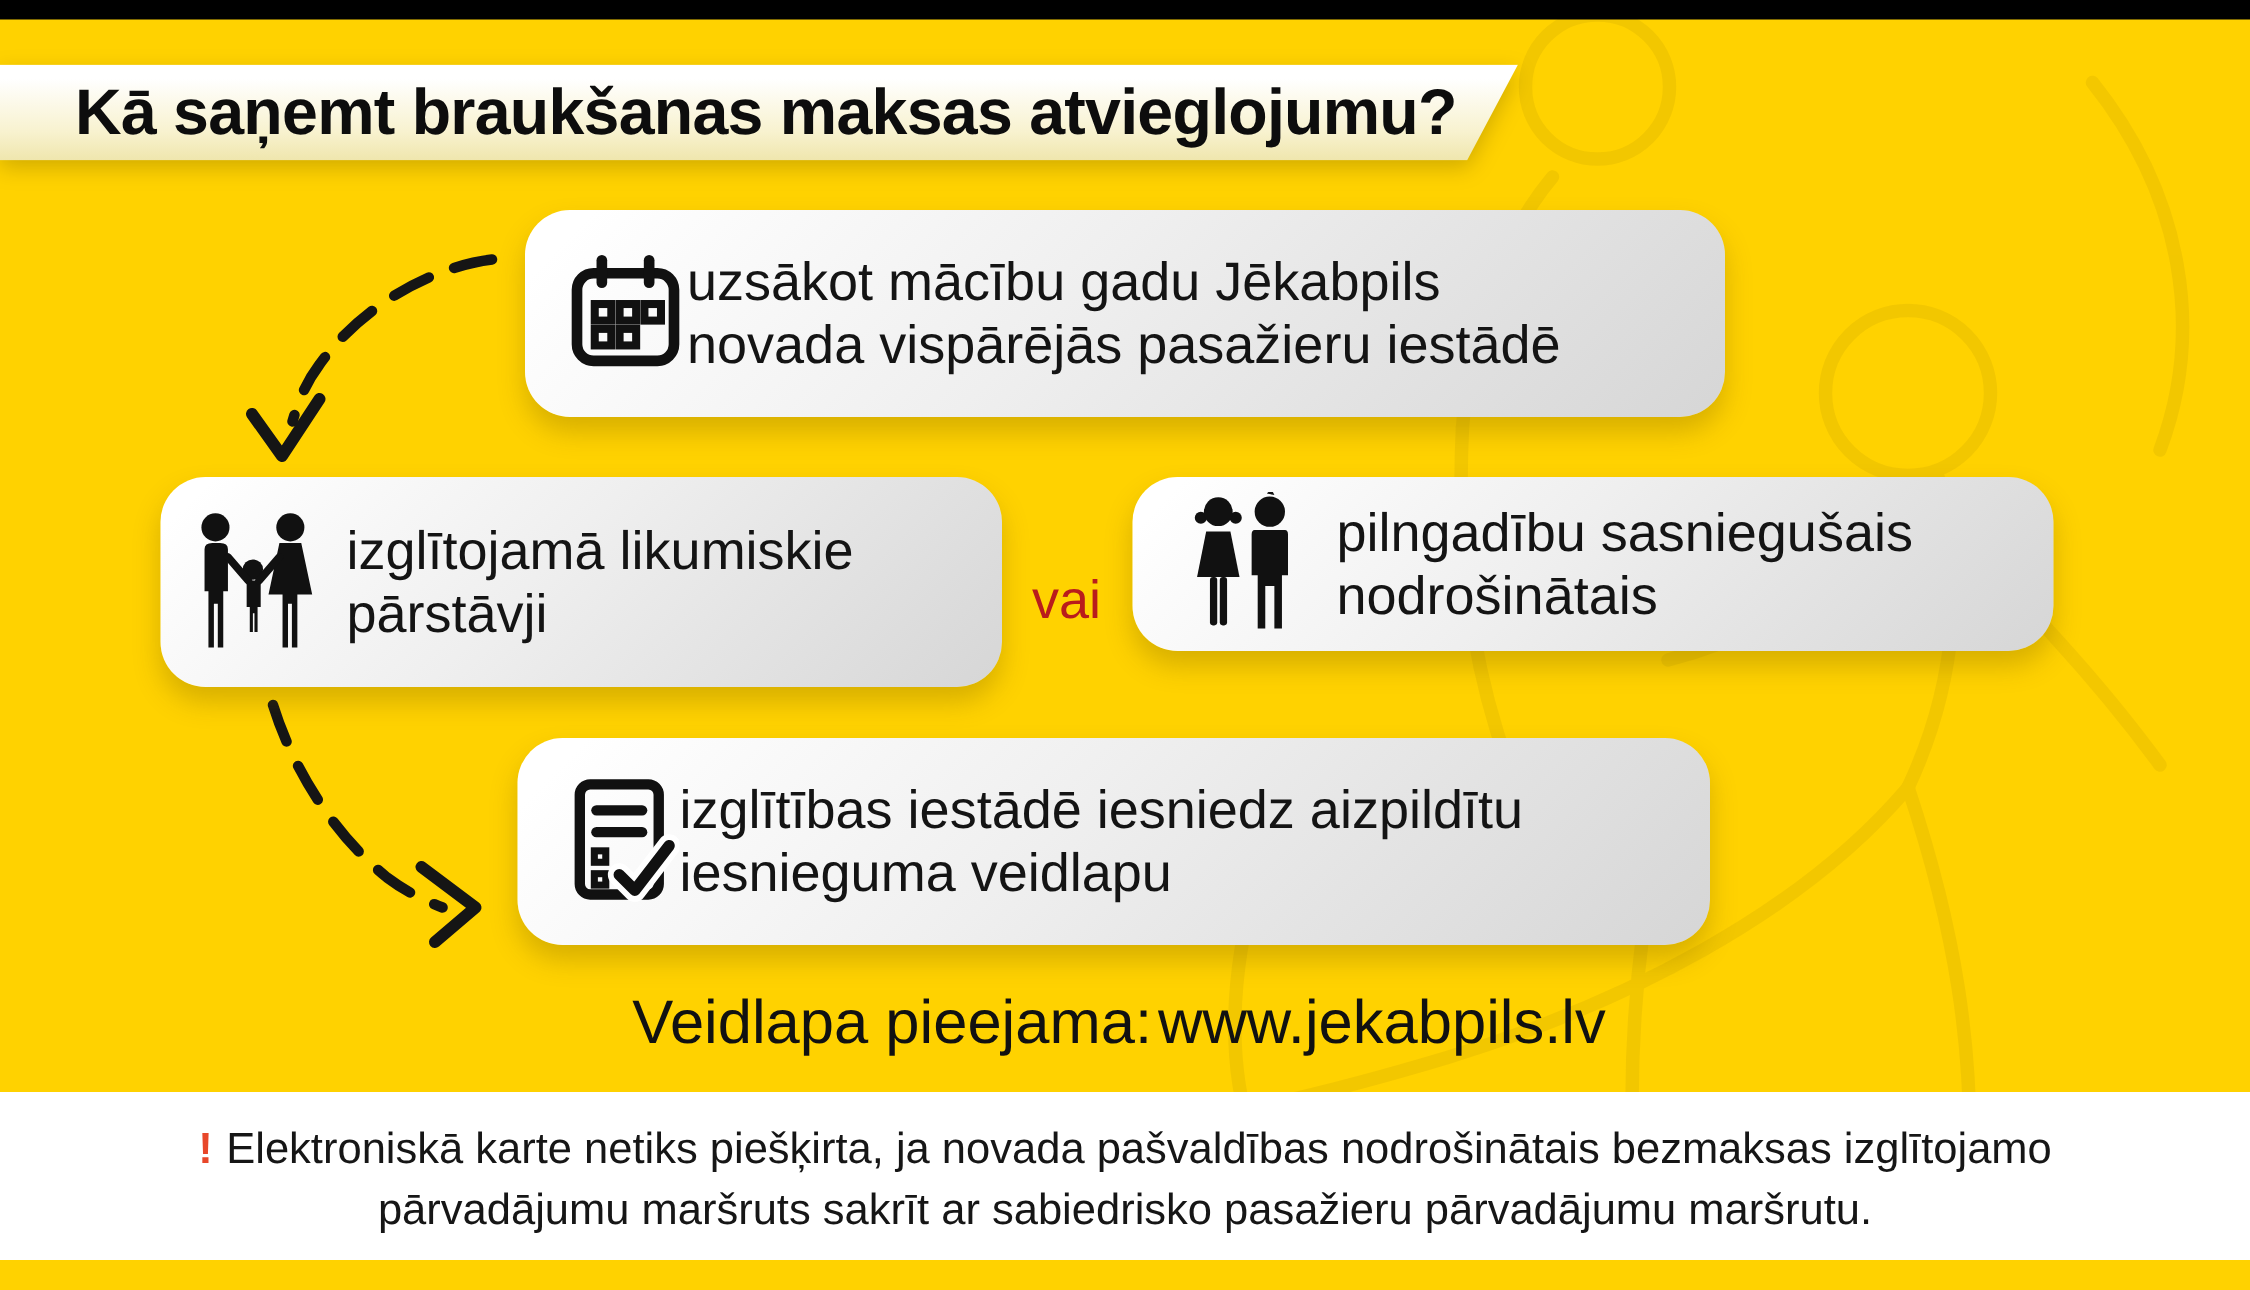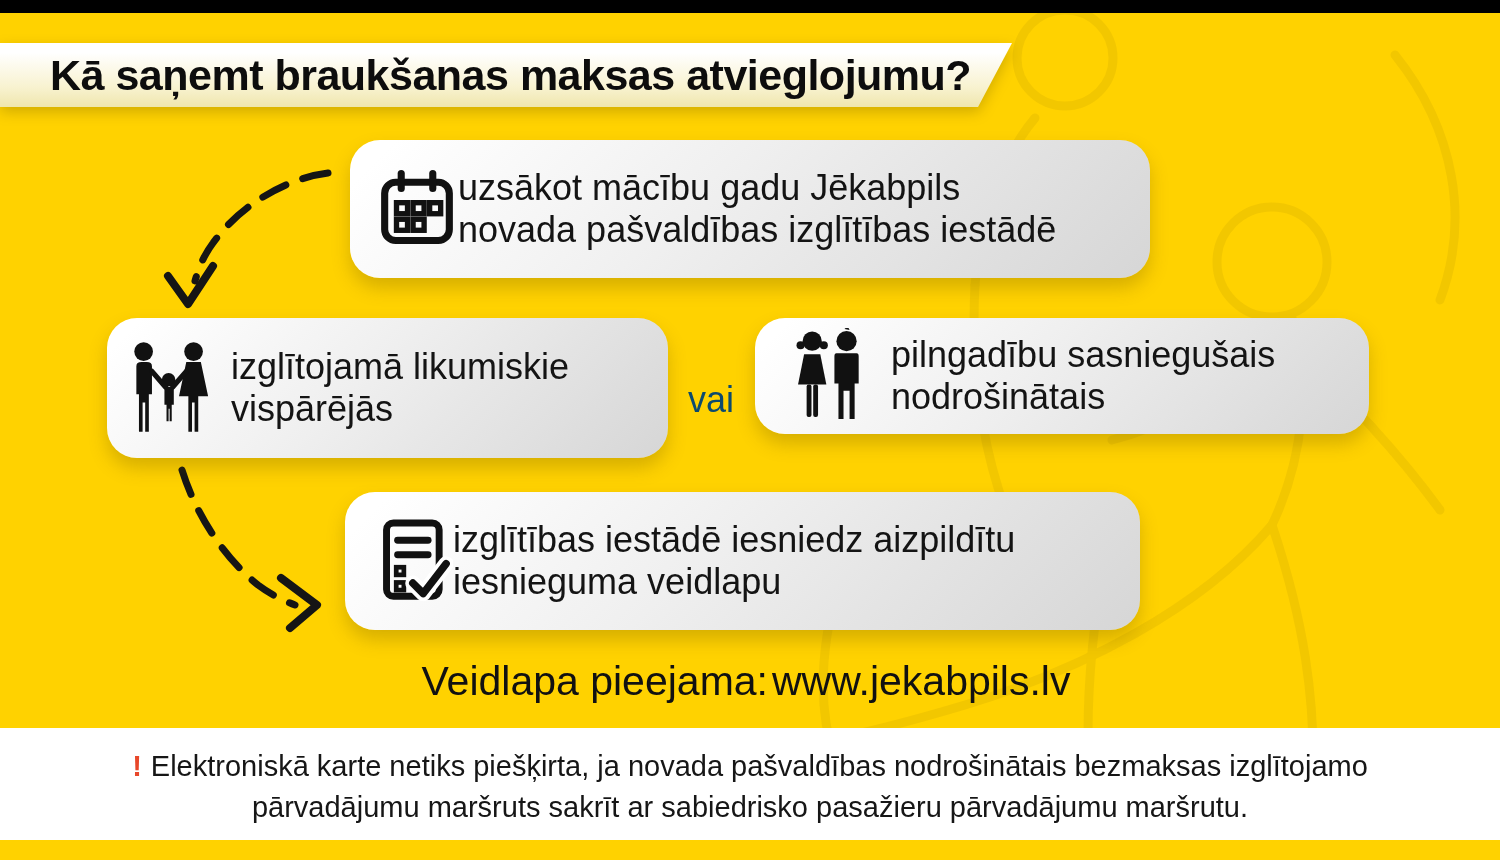--- a/index.html
+++ b/index.html
@@ -46,21 +46,21 @@
   .box2r .icon{margin-left:38px;}
   .box2r .txt{padding-right:24px;}
 
   .box3{left:345px;top:492px;width:795px;height:138px;}
   .box3 .icon{margin-left:36px;}
   .box3 .txt{padding-right:26px;}
 
   .vai{
     position:absolute;left:664px;top:330px;width:94px;height:140px;
     display:flex;align-items:center;justify-content:center;
-    font-size:36px;color:#0c4a6e;
+    font-size:36px;color:#b91c1c;
   }
 
   .formline{
     position:absolute;left:0;top:656px;width:1492px;height:50px;
     display:flex;align-items:center;justify-content:center;
     font-size:41px;color:#111;
   }
   .formline .lbl{margin-right:4px;}
 
   .noteband{
@@ -120,21 +120,21 @@
           <rect x="13" y="22" width="7" height="7" stroke-width="3.4"></rect>
           <rect x="23.5" y="22" width="7" height="7" stroke-width="3.4"></rect>
           <rect x="34" y="22" width="7" height="7" stroke-width="3.4"></rect>
           <rect x="13" y="32.5" width="7" height="7" stroke-width="3.4"></rect>
           <rect x="23.5" y="32.5" width="7" height="7" stroke-width="3.4"></rect>
         </g>
       </svg>
     </div>
     <div class="txt">
       <div>uzsākot mācību gadu Jēkabpils</div>
-      <div>novada pašvaldības izglītības iestādē</div>
+      <div>novada vispārējās pasažieru iestādē</div>
     </div>
   </div>
 
   <div class="box box2l">
     <div class="icon">
       <svg width="104" height="96" viewBox="0 0 100 92">
         <g fill="#111">
           <circle cx="16" cy="11" r="9"></circle>
           <path d="M9,25 Q9,21 14,21 L19,21 Q24,21 24,25 L24,52 L21,52 L21,88 L17.5,88 L17.5,60 L15,60 L15,88 L11.5,88 L11.5,52 L9,52 Z"></path>
           <circle cx="40" cy="38" r="6.5"></circle>
@@ -143,21 +143,21 @@
           <path d="M57,21 L71,21 L78,54 L68.5,54 L68.5,88 L65,88 L65,60 L62.5,60 L62.5,88 L59,88 L59,54 L50,54 Z"></path>
         </g>
         <g stroke="#111" stroke-width="5" stroke-linecap="round" fill="none">
           <path d="M24,30 L37,45"></path>
           <path d="M57,30 L44,45"></path>
         </g>
       </svg>
     </div>
     <div class="txt">
       <div>izglītojamā likumiskie</div>
-      <div>vispārējās</div>
+      <div>pārstāvji</div>
     </div>
   </div>
 
   <div class="vai">vai</div>
 
   <div class="box box2r">
     <div class="icon">
       <svg width="98" height="96" viewBox="0 0 95 95">
         <g fill="#111">
           <circle cx="6.5" cy="17" r="4"></circle>

